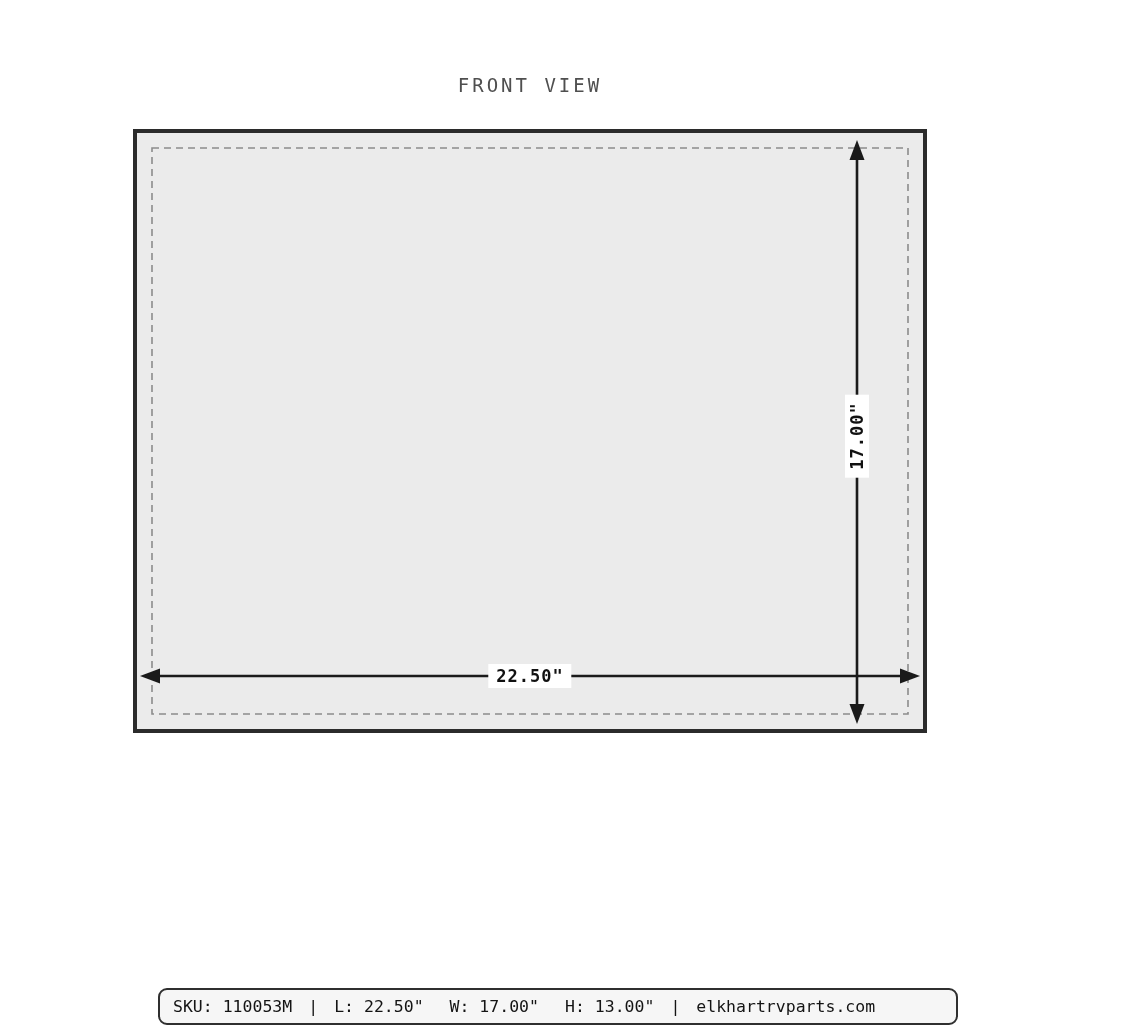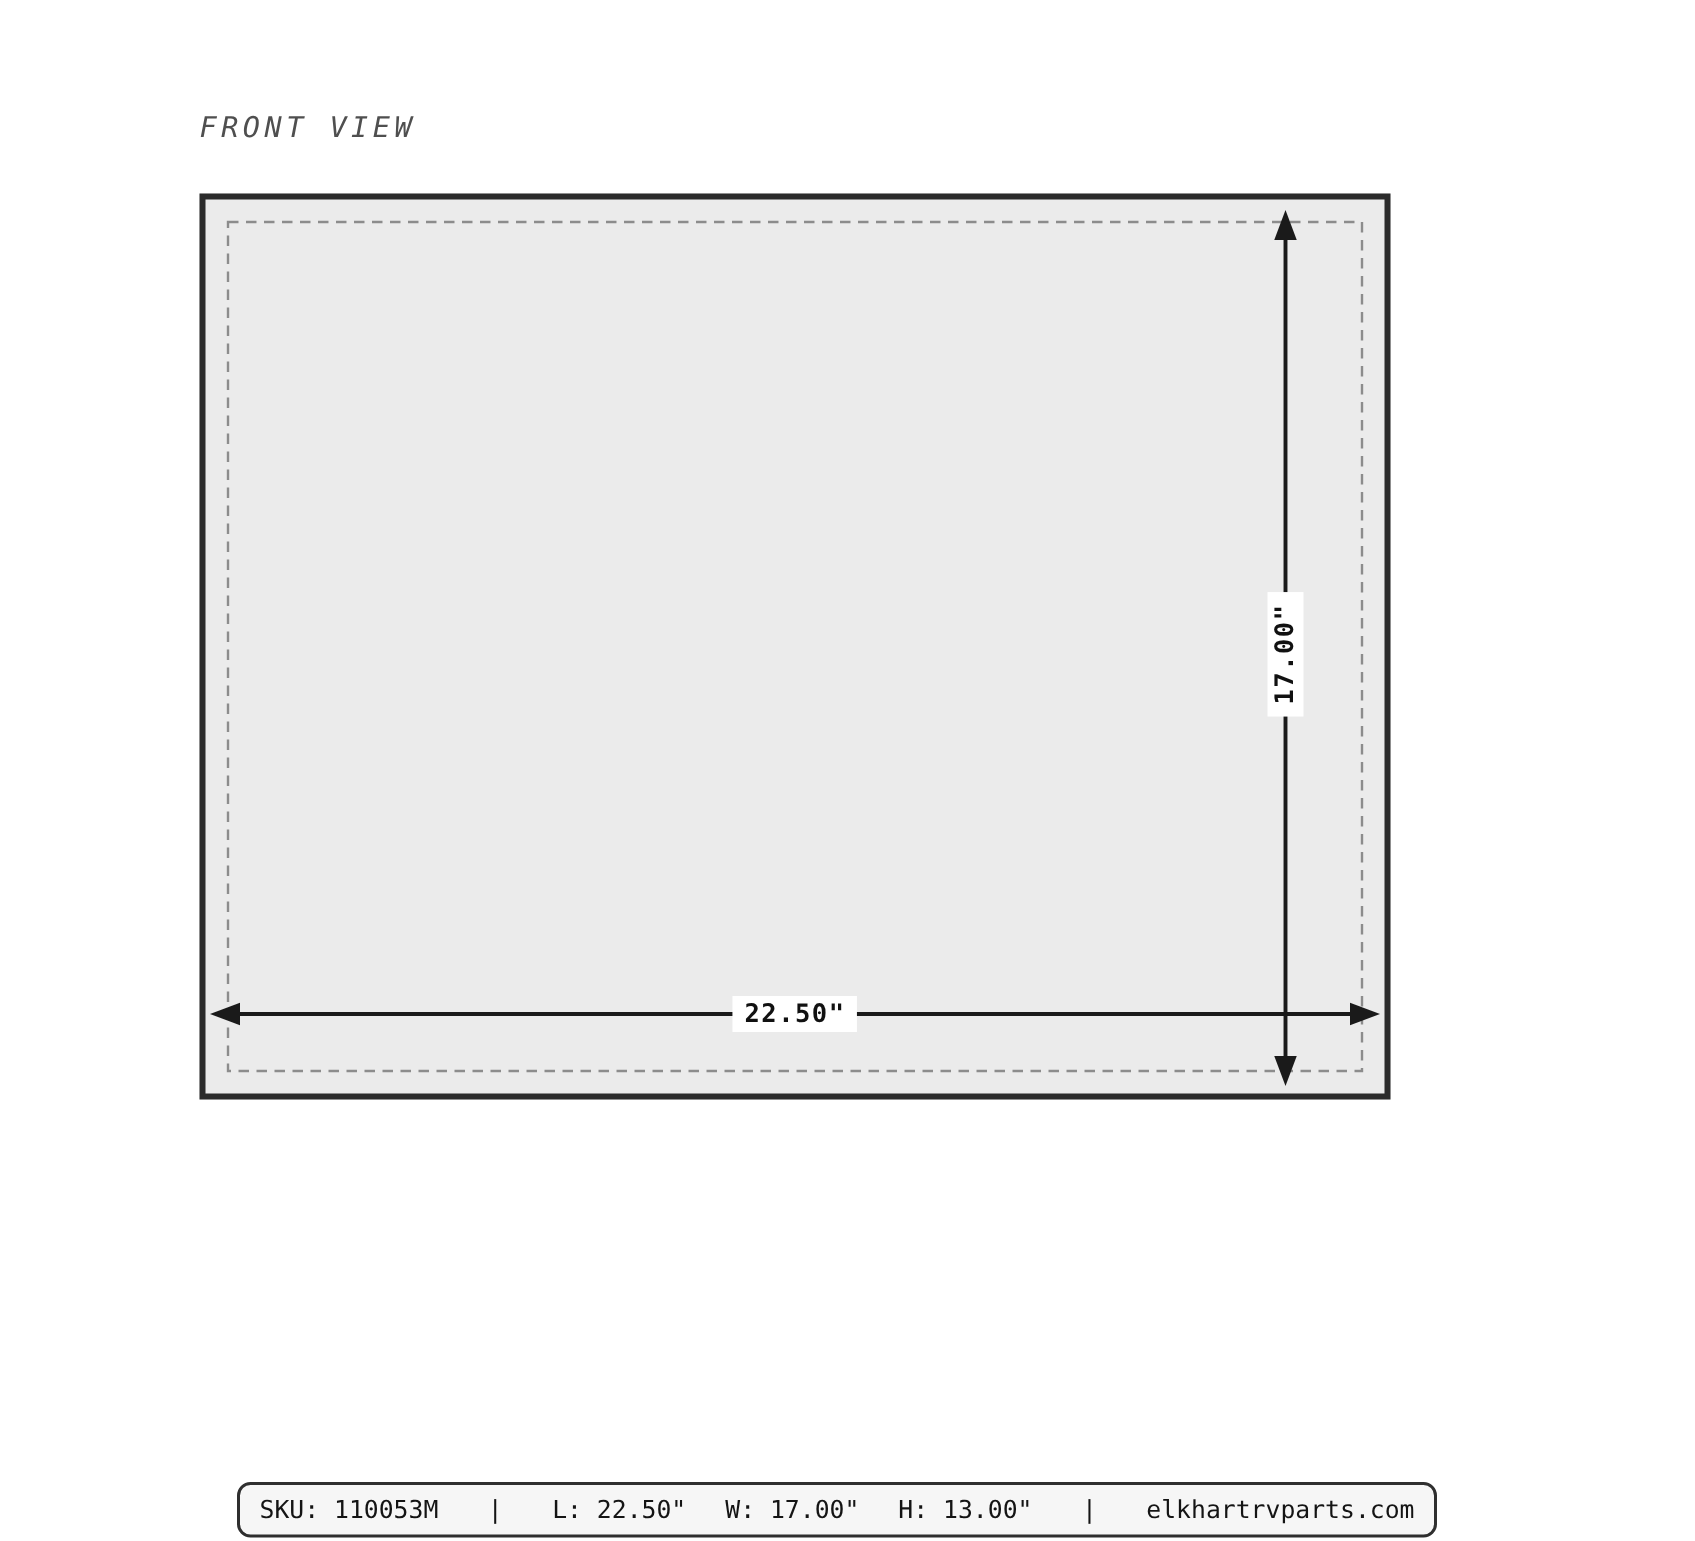--- a/index.html
+++ b/index.html
@@ -2,22 +2,21 @@
 <html><head>
 <meta charset="utf-8">
 <style>
   * { margin: 0; padding: 0; box-sizing: border-box; }
   html, body { width: 1130px; height: 1027px; background: #ffffff; overflow: hidden; }
   body { position: relative; font-family: "DejaVu Sans Mono", "Liberation Mono", monospace; }
 
   .view-title {
     position: absolute;
     left: 133px; top: 74px; width: 794px;
-    text-align: left;
-    font-style: italic;
+    text-align: center;
     font-size: 19px;
     letter-spacing: 3px;
     color: #4f4f4f;
   }
 
   .product-rect {
     position: absolute;
     left: 133px; top: 129px;
     width: 794px; height: 604px;
     background: #ebebeb;
@@ -51,21 +50,21 @@
 
   .info-bar {
     position: absolute;
     left: 158px; top: 988px;
     width: 800px; height: 37px;
     background: #f6f6f6;
     border: 2px solid #2f2f2f;
     border-radius: 9px;
     display: flex;
     align-items: center;
-    justify-content: space-between;
+    justify-content: flex-start;
     padding: 0 13px;
     font-size: 16.5px;
     color: #141414;
     white-space: nowrap;
     gap: 16px;
   }
   .info-bar .dims-group {
     display: flex;
     gap: 26px;
   }

